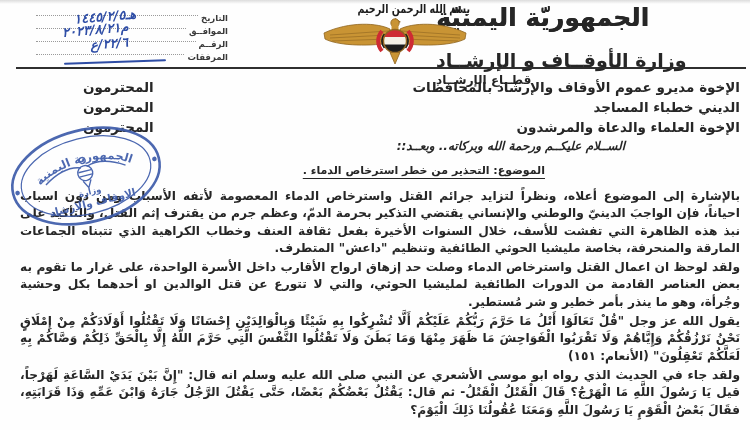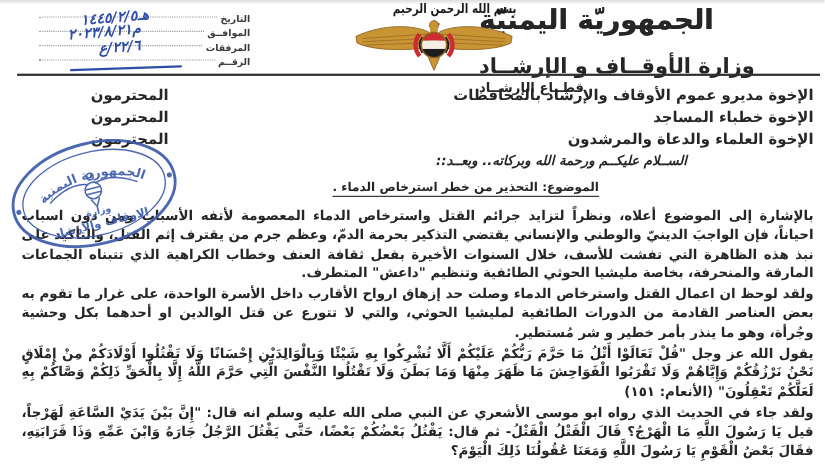--- a/index.html
+++ b/index.html
@@ -101,42 +101,42 @@
   <div class="hdr-left">
     <div class="field-row">
       <span class="f-label">التاريخ</span>
       <span class="f-dots"></span>
     </div>
     <div class="field-row">
       <span class="f-label">الموافــق</span>
       <span class="f-dots"></span>
     </div>
     <div class="field-row">
-      <span class="f-label">المرفقات</span>
+      <span class="f-label">الرقــم</span>
       <span class="f-dots"></span>
     </div>
     <div class="field-row">
-      <span class="f-label">الرقــم</span>
+      <span class="f-label">المرفقات</span>
       <span class="f-dots"></span>
     </div>
     <div class="hand hand-date" dir="ltr">هـ١٤٤٥/٢/٥</div>
     <div class="hand hand-greg" dir="ltr">م٢٠٢٣/٨/٢١</div>
     <div class="hand hand-num" dir="ltr">٢٢/٦/ع</div>
     <div class="hand-dash"></div>
   </div>
 
   <div class="hdr-line"></div>
 
   <div class="addr">
     <div class="addr-row">
       <span>الإخوة مديرو عموم الأوقاف والإرشاد بالمحافظات</span>
       <span class="honor">المحترمون</span>
     </div>
     <div class="addr-row">
-      <span>الإخوة خطباء المساجد</span>
+      <span>الديني خطباء المساجد</span>
       <span class="honor">المحترمون</span>
     </div>
     <div class="addr-row">
       <span>الإخوة العلماء والدعاة والمرشدون</span>
       <span class="honor">المحترمون</span>
     </div>
   </div>
 
   <div class="greeting">الســلام عليكــم ورحمة الله وبركاته.. وبعــد::</div>
   <div class="subject">الموضوع: التحذير من خطر استرخاص الدماء .</div>

